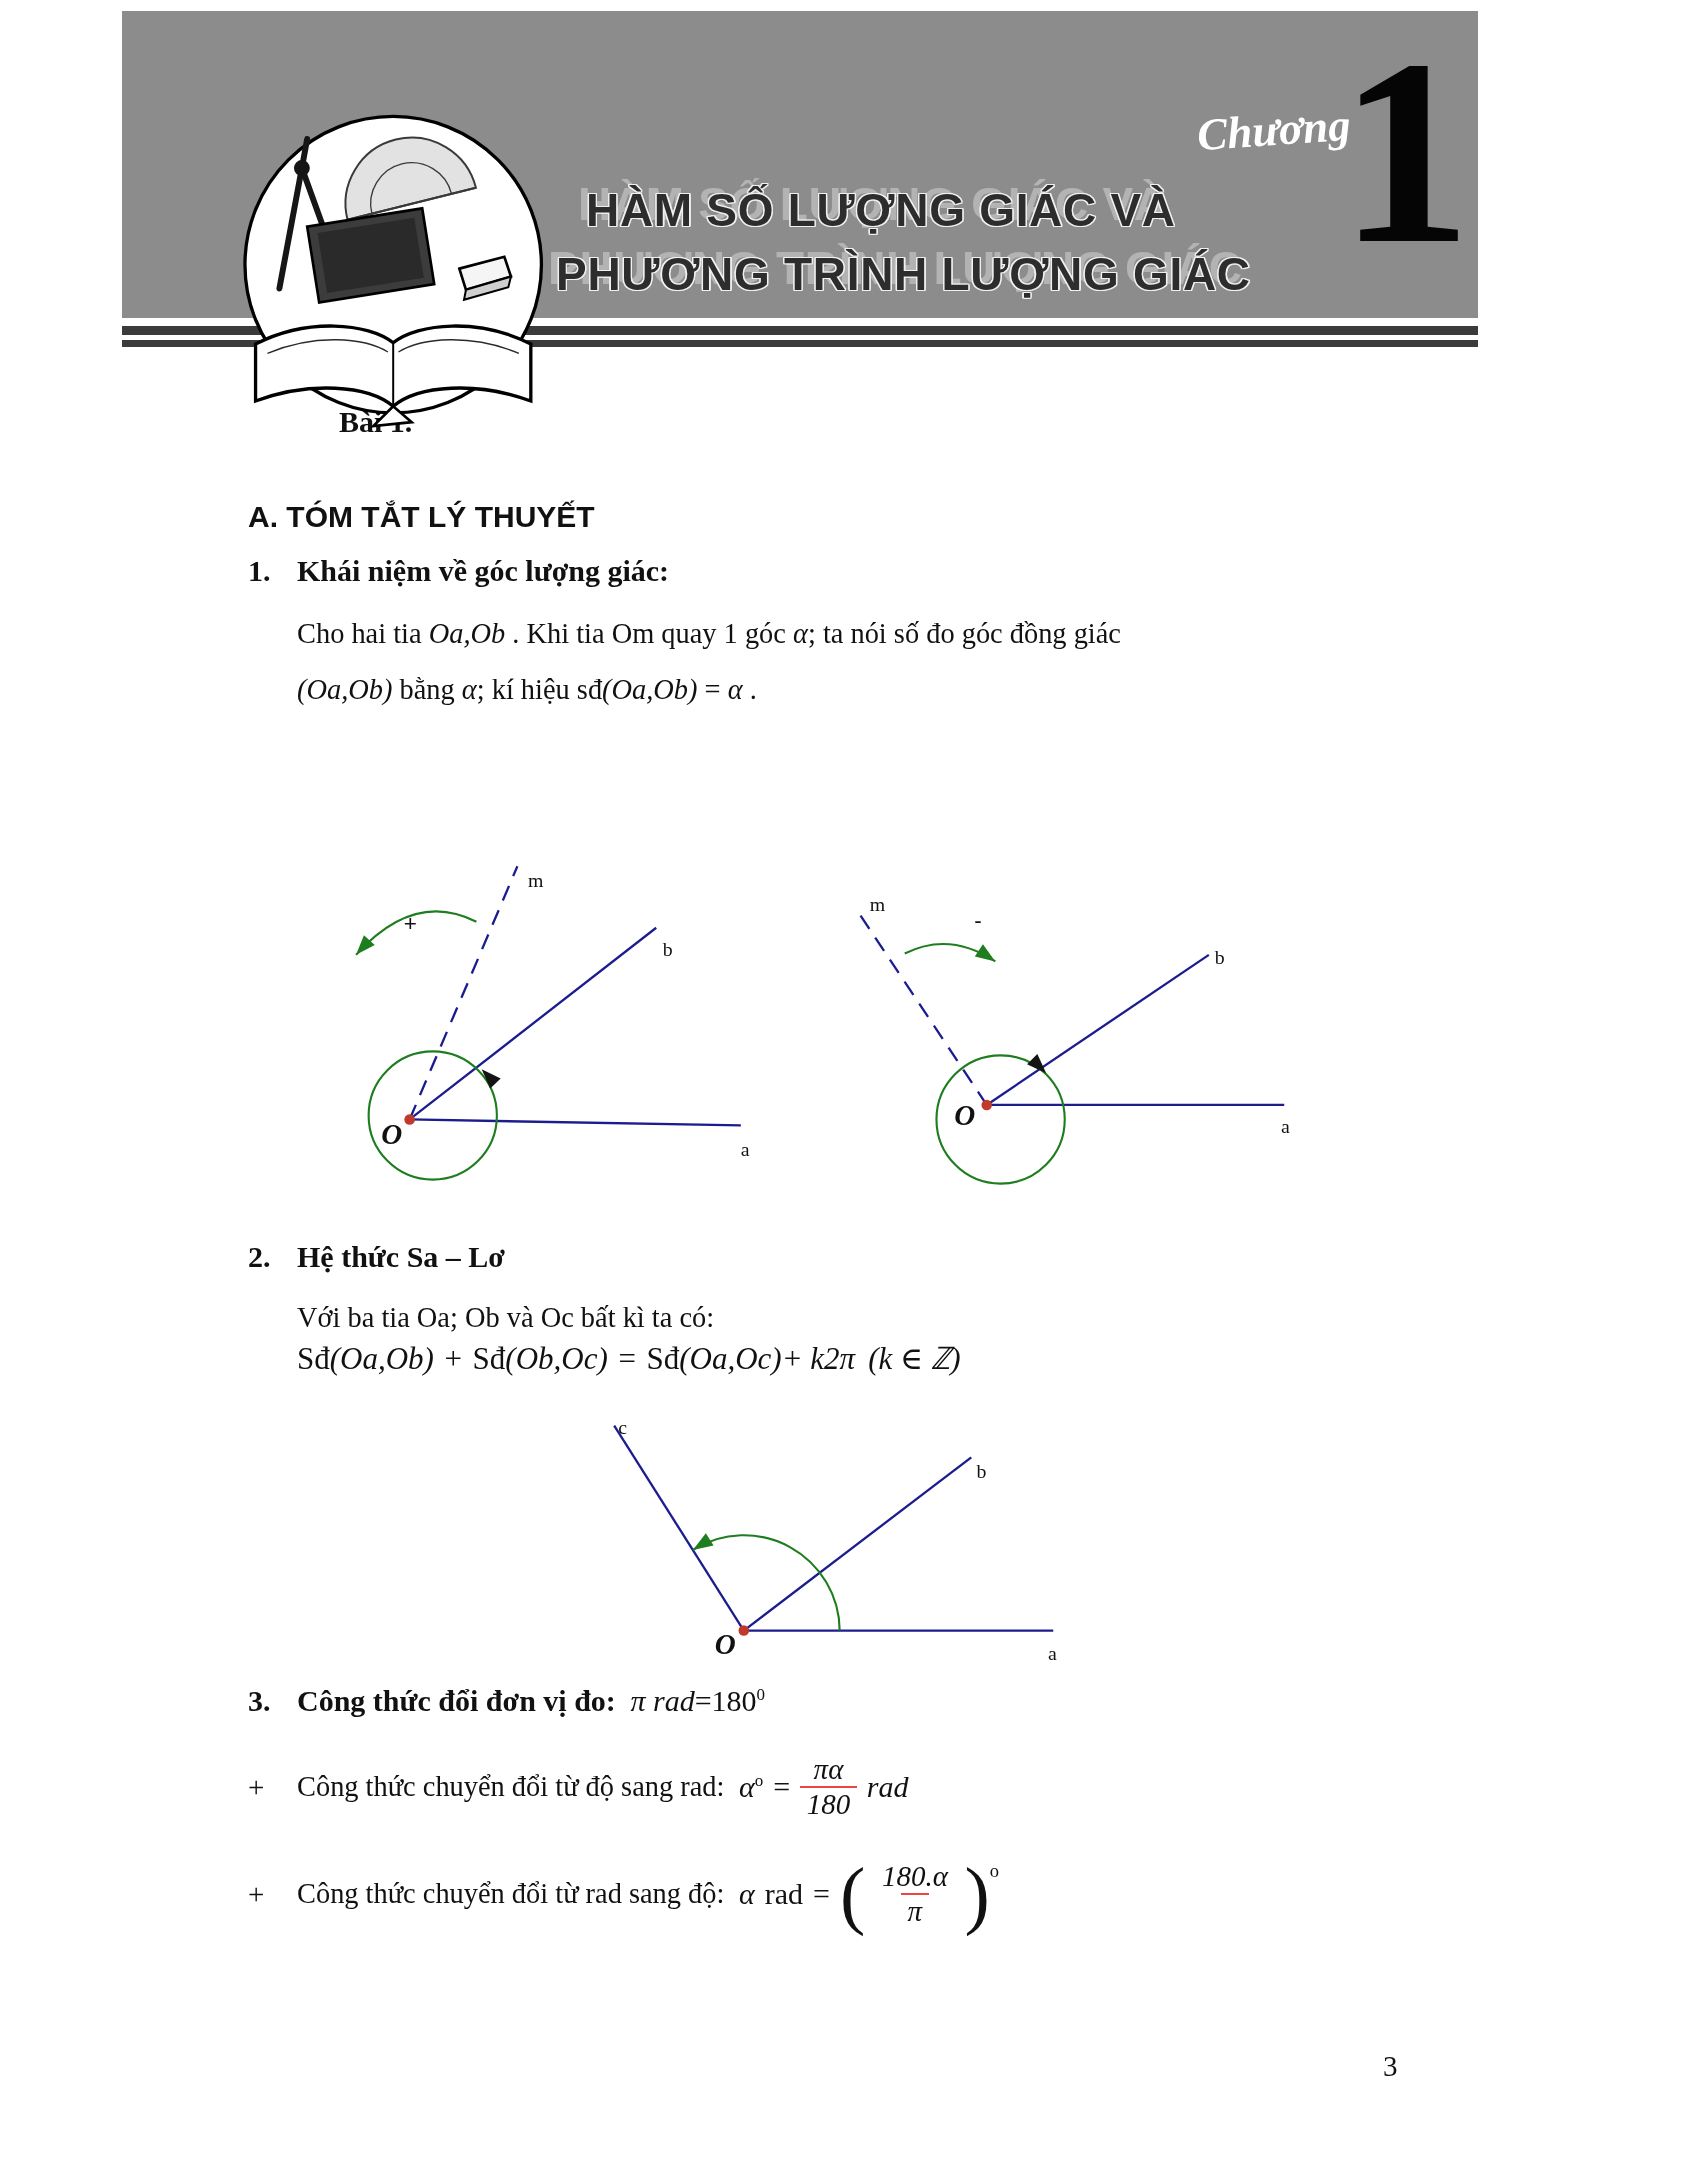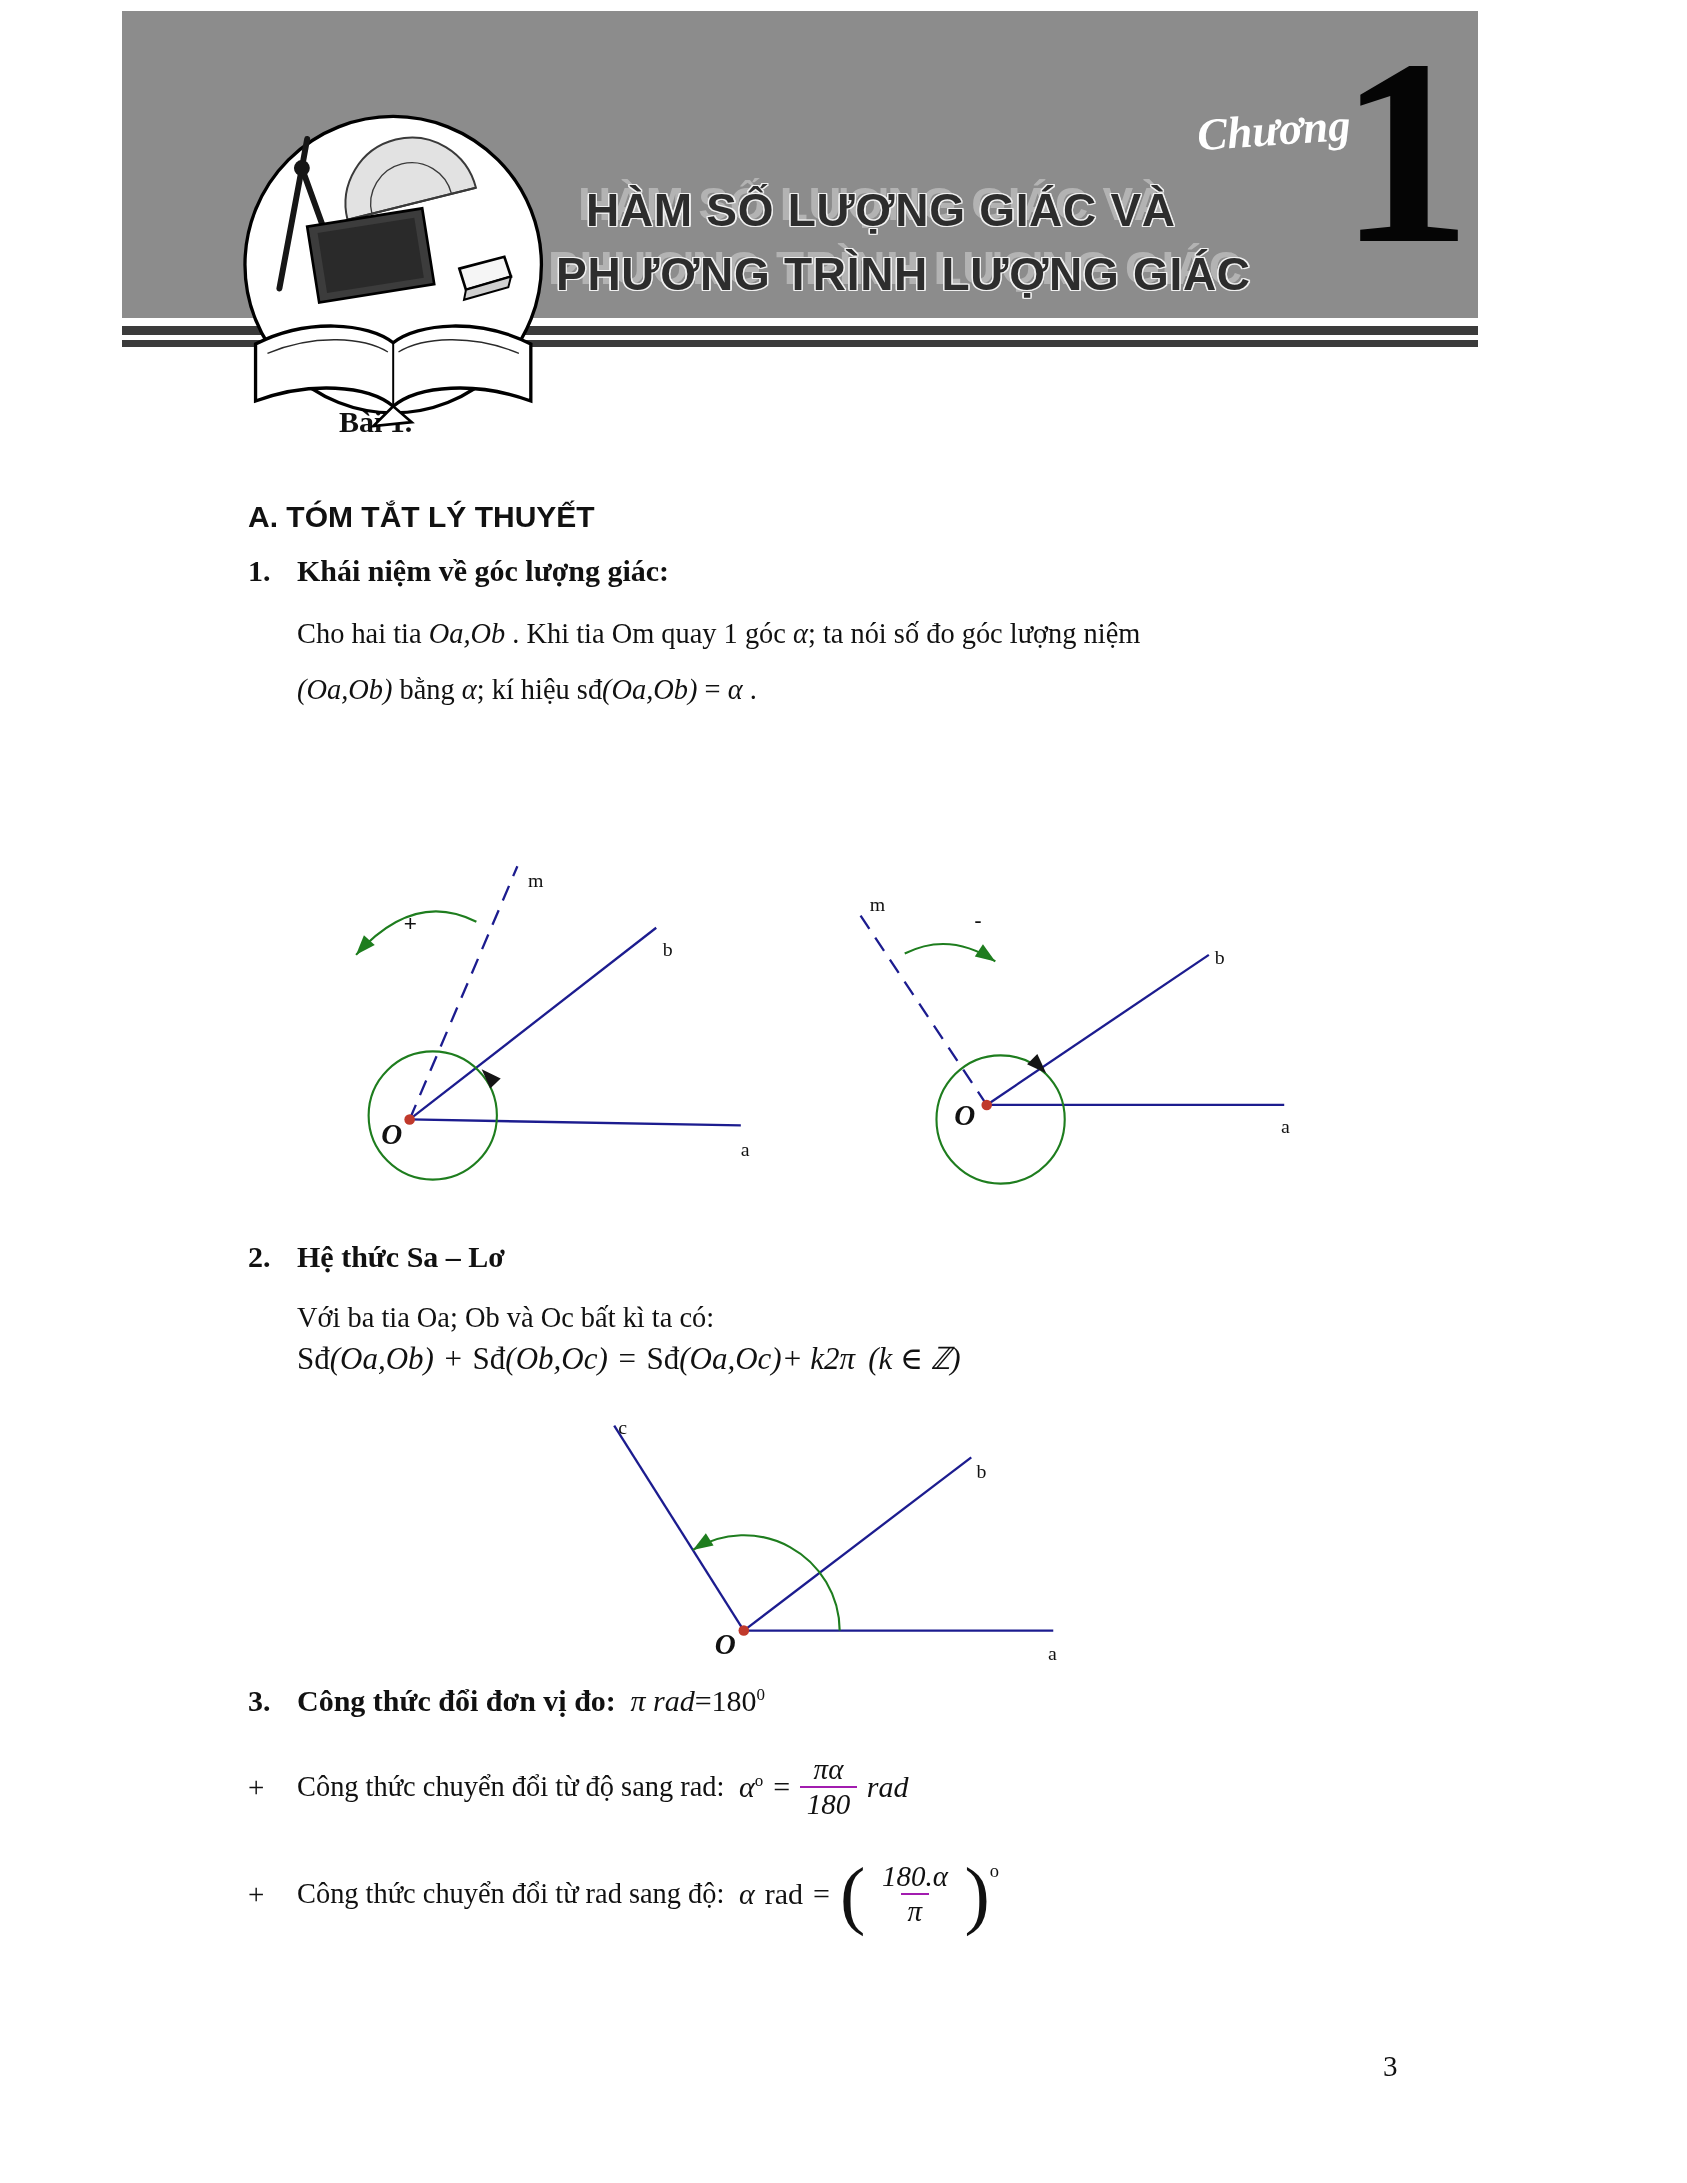--- a/index.html
+++ b/index.html
@@ -44,21 +44,21 @@
   
   .item3 { position:absolute; left:248px; top:1684px; display:flex; align-items:baseline; font-size:30px; }
   .item3 .h-num { width:49px; font-weight:700; }
   .item3 .h-t { font-weight:700; margin-right:14.6px; }
   .bullet { position:absolute; left:248px; display:flex; align-items:center; font-size:28.4px; }
   .bullet .b-marker { width:49px; font-size:29px; }
   .bullet .b-text { margin-right:14.6px; }
   .math { display:inline-flex; align-items:center; gap:10px; font-size:30px; }
   .asup sup, .sup-sm { font-size:17px; vertical-align:super; }
   .frac { display:inline-flex; flex-direction:column; align-items:center; font-style:italic; font-size:29px; line-height:1.15; }
-  .frac .den { border-top:2px solid #a21caf; padding:0 6.6px; }
+  .frac .den { border-top:2px solid #ef4444; padding:0 6.6px; }
   .frac .num { padding:0 6.6px; }
   .paren { font-size:76px; font-weight:400; line-height:0.9; font-family:"Liberation Serif",serif; }
   .psup { display:inline-flex; align-items:flex-start; }
   .psup sup { font-size:18.5px; position:relative; top:1.3px; }
   .pagenum { position:absolute; left:1383px; top:2050px; font-size:29px; }
   
   .diag { position:absolute; }
   svg text { font-family:"Liberation Serif","DejaVu Serif",serif; fill:#111; }
   .lbl { font-size:30px; }
   .olbl { font-size:44px; font-weight:700; font-style:italic; }
@@ -120,21 +120,21 @@
   <div class="lesson-label">Bài 1.</div>
 
   <div class="heading-a">A. TÓM TẮT LÝ THUYẾT</div>
 
   <div class="item-h" style="top:554px">
     <span class="h-num">1.</span>
     <span>Khái niệm về góc lượng giác:</span>
   </div>
 
   <div class="body-text" style="left:297px; top:606px; width:1125px;">
-    <span>Cho hai tia </span><span class="mi">Oa,Ob</span><span> . Khi tia Om quay 1 góc </span><span class="mi">α</span><span>; ta nói số đo góc lượng niệm</span><br>
+    <span>Cho hai tia </span><span class="mi">Oa,Ob</span><span> . Khi tia Om quay 1 góc </span><span class="mi">α</span><span>; ta nói số đo góc đồng giác</span><br>
     <span class="mi">(Oa,Ob)</span><span> bằng </span><span class="mi">α</span><span>; kí hiệu sđ</span><span class="mi">(Oa,Ob)</span><span> = </span><span class="mi">α</span><span> .</span>
   </div>
 
 
   <div class="diag" style="left:291px; top:857px;">
     <svg width="503" height="357" viewBox="0 0 760 540">
       <line class="ray" x1="179" y1="397" x2="680" y2="406"></line>
       <line class="ray" x1="179" y1="397" x2="552" y2="107"></line>
       <line class="raydash" x1="179" y1="397" x2="342" y2="14"></line>
       <circle class="garc" cx="214" cy="391" r="97"></circle>

